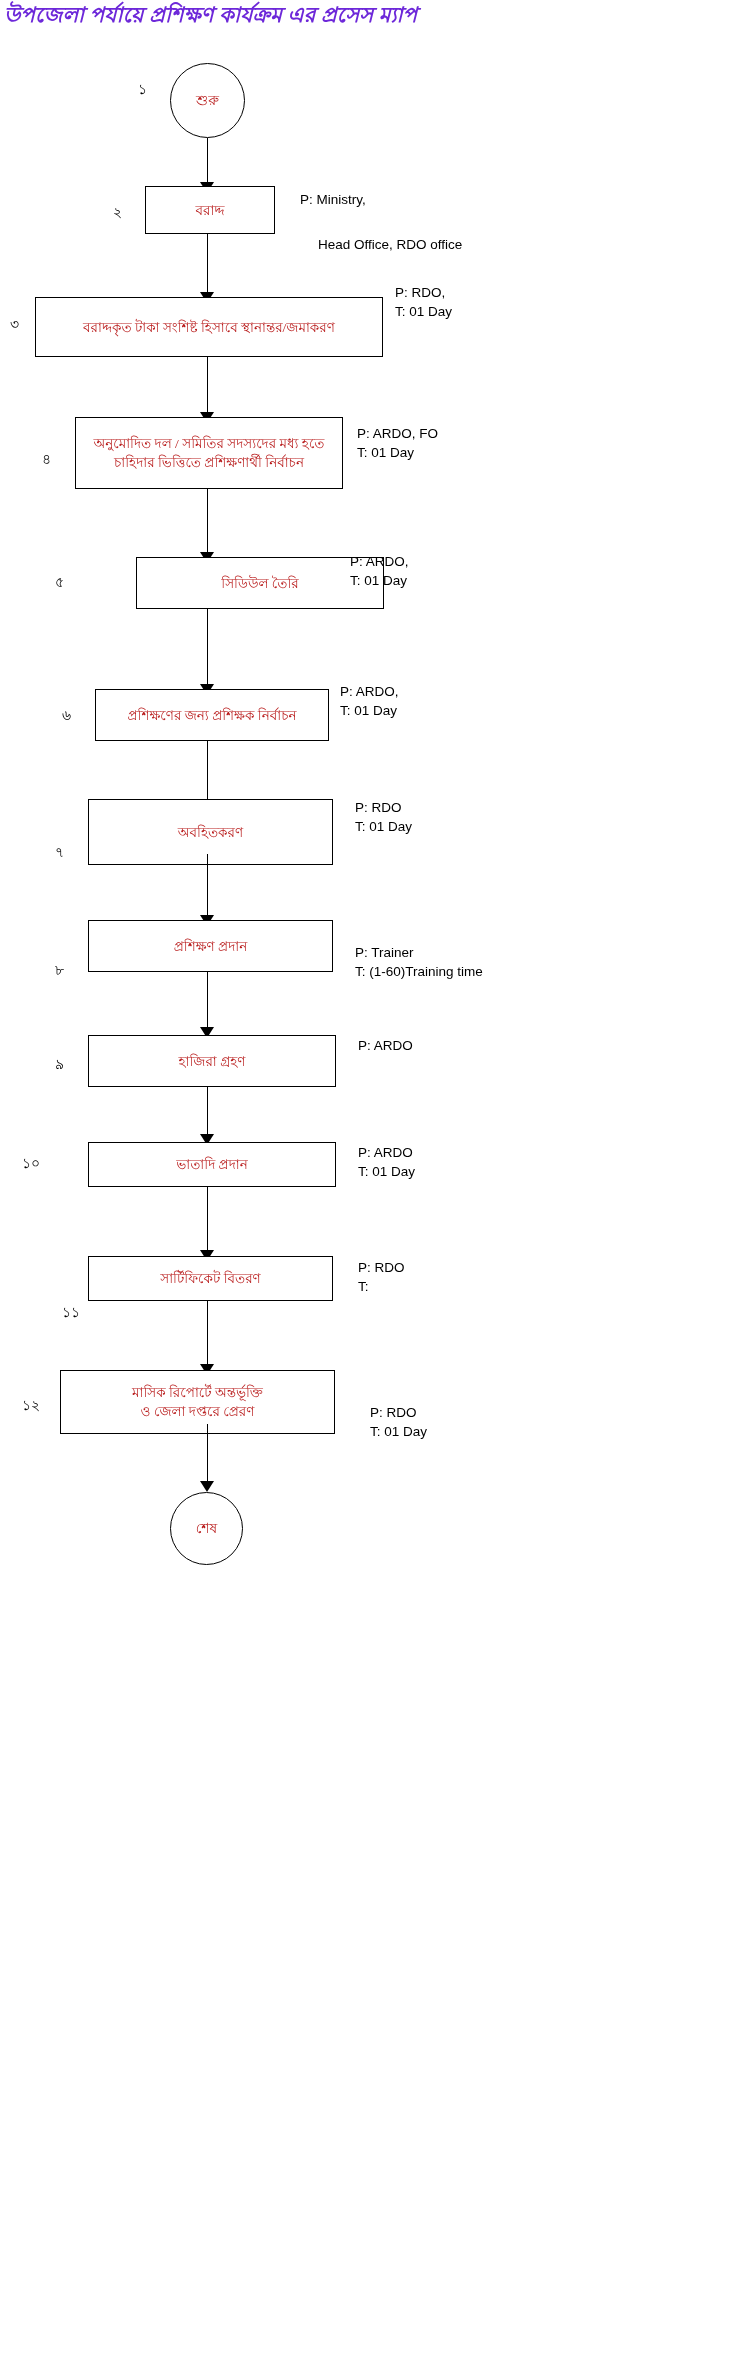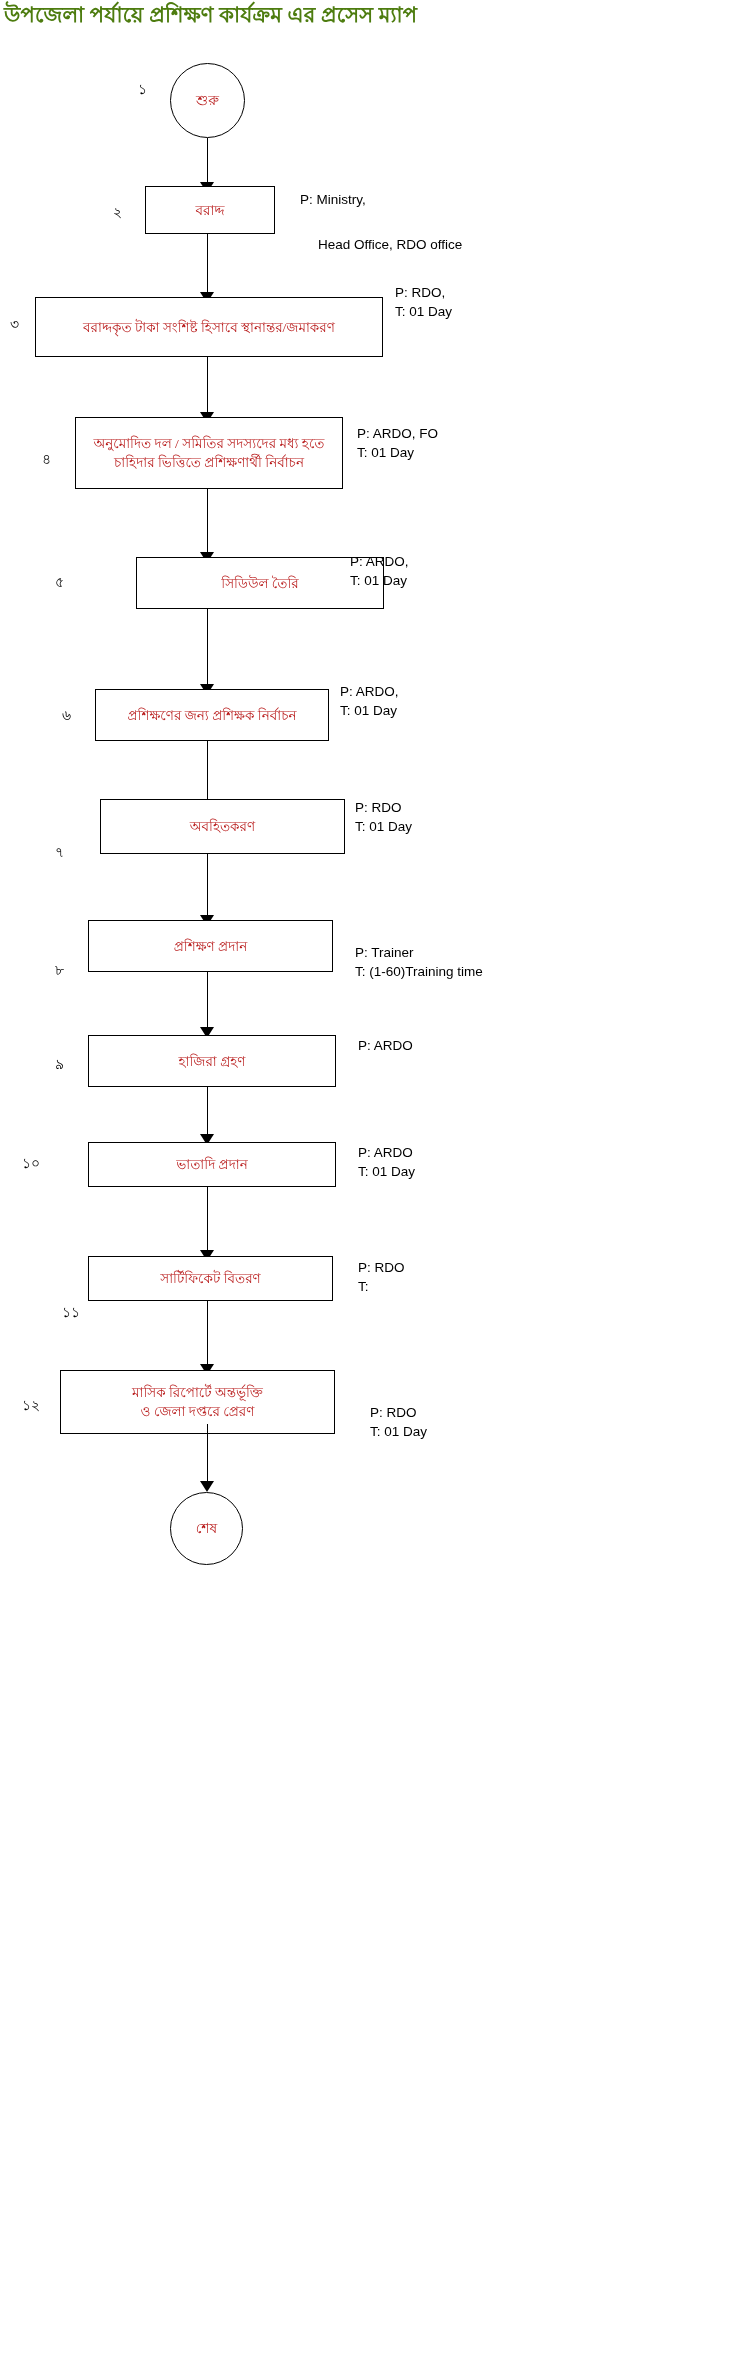--- a/index.html
+++ b/index.html
@@ -21,21 +21,22 @@
     position: absolute;
     left: 4px;
     top: 2px;
     width: 742px;
     font-family: "Liberation Serif", serif;
     font-size: 21px;
     font-weight: 700;
     letter-spacing: 0.2px;
     line-height: 26px;
     white-space: nowrap;
-    color: #4d7c0f;
+    color: #6d28d9;
+    font-style: italic;
   }
 
   
   #flow {
     position: absolute;
     left: 0;
     top: 0;
     width: 750px;
     height: 2379px;
   }
@@ -148,21 +149,21 @@
   <div class="seq" style="left:62px; top:708px;">৬</div>
   <div class="node" style="left:95px; top:689px; width:234px; height:52px;">প্রশিক্ষণের জন্য প্রশিক্ষক নির্বাচন</div>
   <div class="meta" style="left:340px; top:682px;">
     <span class="row">P:  ARDO,</span>
     <span class="row">T:  01 Day</span>
   </div>
   <div class="conn" style="left:207px; top:741px; height:78px;"></div>
   <div class="arrowhead" style="left:200px; top:814px;"></div>
 
   <div class="seq" style="left:55px; top:845px;">৭</div>
-  <div class="node" style="left:100px; top:799px; width:245px; height:55px;">অবহিতকরণ</div>
+  <div class="node" style="left:88px; top:799px; width:245px; height:66px;">অবহিতকরণ</div>
   <div class="meta" style="left:355px; top:798px;">
     <span class="row">P: RDO</span>
     <span class="row">T:  01 Day</span>
   </div>
   <div class="conn" style="left:207px; top:854px; height:65px;"></div>
   <div class="arrowhead" style="left:200px; top:915px;"></div>
 
   <div class="seq" style="left:55px; top:963px;">৮</div>
   <div class="node" style="left:88px; top:920px; width:245px; height:52px;">প্রশিক্ষণ প্রদান</div>
   <div class="meta" style="left:355px; top:943px;">

